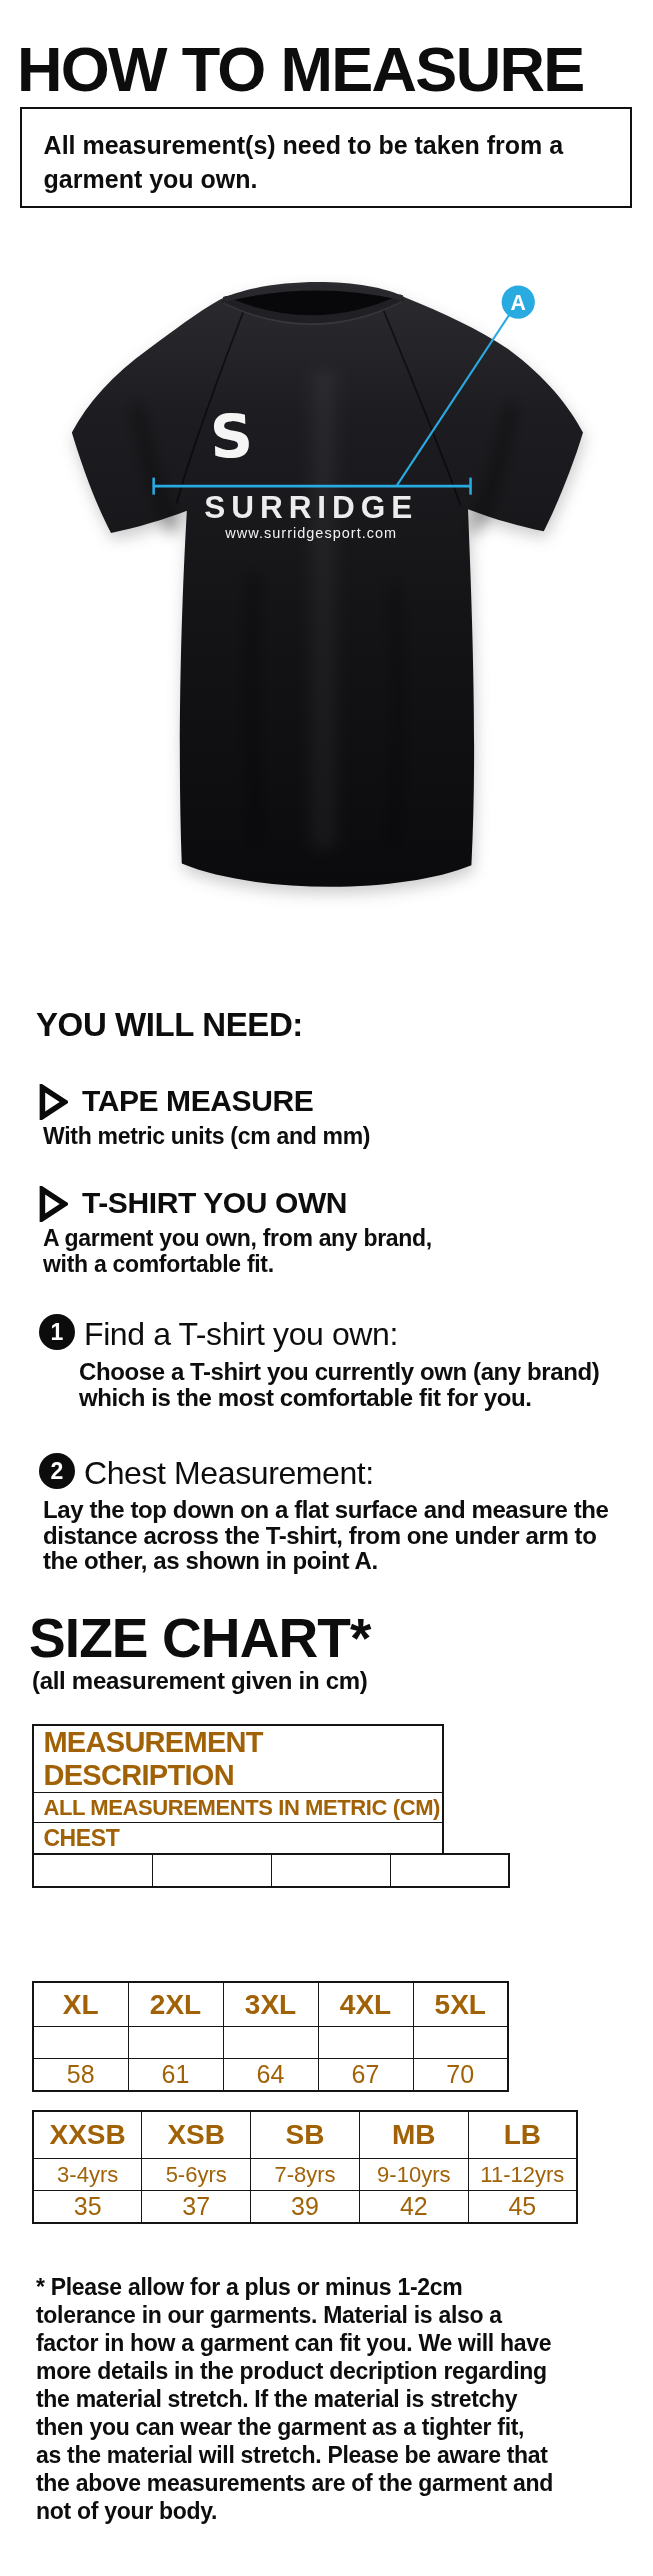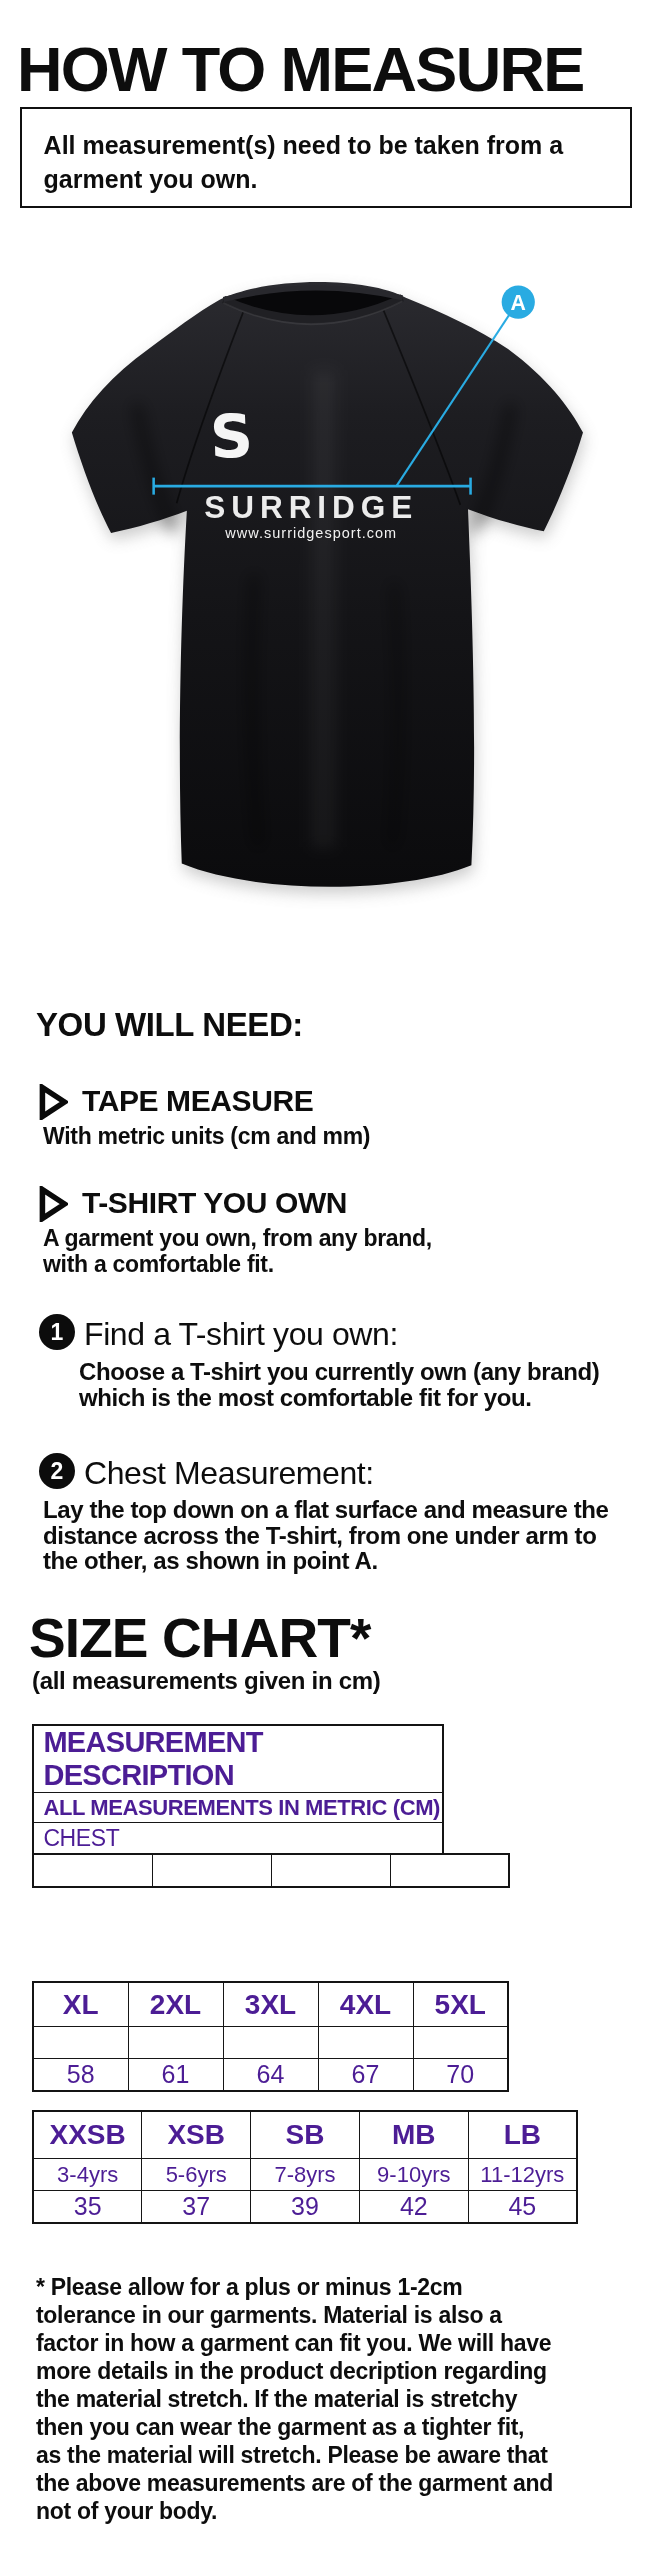--- a/index.html
+++ b/index.html
@@ -38,27 +38,27 @@
   #badge-1{top:1314px;} #badge-2{top:1453px;}
   .step-title{left:84px;font-size:32px;font-weight:normal;letter-spacing:-0.4px;}
   #step-title-1{top:1316px;} #step-title-2{top:1455px;}
   .step-desc{left:43px;font-size:24px;font-weight:bold;line-height:25.6px;white-space:pre;letter-spacing:-0.4px;}
   #step-desc-1{top:1359px;margin-left:36px;} #step-desc-2{top:1497px;}
 
   #sc-heading{left:29px;top:1606px;font-size:55px;font-weight:bold;letter-spacing:-0.9px;}
   #sc-subheading{left:32px;top:1667px;font-size:24px;font-weight:bold;letter-spacing:-0.3px;}
 
   table{border-collapse:collapse;position:absolute;table-layout:fixed;}
-  td{border:1.7px solid #161616;text-align:center;padding:0;overflow:hidden;color:#4c1d95;}
+  td{border:1.7px solid #161616;text-align:center;padding:0;overflow:hidden;color:#a16207;}
 
   #desc-table{left:32px;top:1724px;width:412px;border:2.6px solid #141414;}
   #desc-table td{text-align:left;padding-left:9.4px;}
   #desc-table .rh td{height:43px;font-size:29px;font-weight:bold;letter-spacing:-0.7px;}
   #desc-table .rm td{height:29px;font-size:22px;font-weight:bold;letter-spacing:-0.4px;}
-  #desc-table .rl td{height:30px;font-size:23px;font-weight:normal;letter-spacing:-0.4px;}
+  #desc-table .rl td{height:30px;font-size:23px;font-weight:bold;letter-spacing:-0.4px;}
 
   .size-table{border:2.6px solid #141414;}
   #size-table-1{left:32px;top:1853px;width:478px;}
   #size-table-2{left:32px;top:1981px;width:477px;}
   #size-table-3{left:32px;top:2110px;width:546px;}
   .size-table .rh td{height:43px;font-size:28px;font-weight:bold;}
   .size-table .ra td{height:31px;font-size:22px;font-weight:normal;}
   .size-table .rv td{height:31px;font-size:25px;font-weight:normal;}
   #size-table-3 .rh td{height:46px;}
 
@@ -163,21 +163,21 @@
 <div class="abs step-desc" id="step-desc-1">Choose a T-shirt you currently own (any brand)
 which is the most comfortable fit for you.</div>
 
 <div class="abs step-badge" id="badge-2">2</div>
 <div class="abs step-title" id="step-title-2">Chest Measurement:</div>
 <div class="abs step-desc" id="step-desc-2">Lay the top down on a flat surface and measure the
 distance across the T-shirt, from one under arm to
 the other, as shown in point A.</div>
 
 <div class="abs" id="sc-heading">SIZE CHART*</div>
-<div class="abs" id="sc-subheading">(all measurements given in cm)</div>
+<div class="abs" id="sc-subheading">(all measurement given in cm)</div>
 
 <table id="desc-table">
   <tbody>
       <tr class="rh">
         <td>MEASUREMENT DESCRIPTION</td>
       </tr>
   <tr class="rm">
         <td>ALL MEASUREMENTS IN METRIC (CM)</td>
       </tr>
   <tr class="rl">

